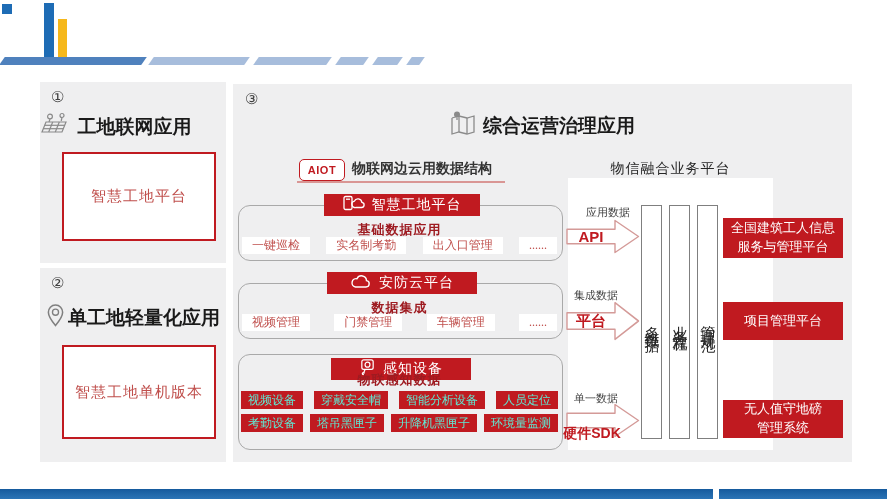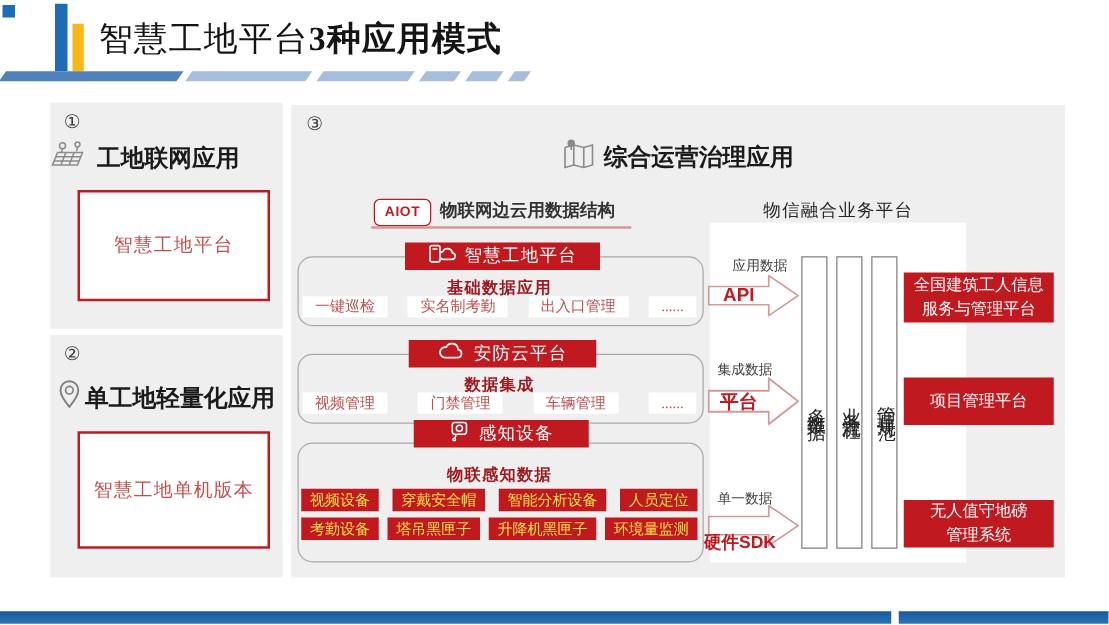--- a/index.html
+++ b/index.html
@@ -38,21 +38,21 @@
 
   .container-box{border:1.3px solid #a9a9a9;border-radius:12px;}
   .block-header{height:22px;background:var(--brand_red);color:#fff;display:flex;align-items:center;
                 justify-content:center;gap:7px;font-size:14px;font-family:"Liberation Serif",serif;
                 letter-spacing:1px;}
   .block-subtitle{font-size:13px;font-weight:700;color:var(--dark_red);text-align:center;
                   font-family:Liberation Serif, serif;letter-spacing:1px;}
   .item-row{display:flex;justify-content:space-between;align-items:center;}
   .item-light{background:#fff;color:var(--muted_red);font-size:12px;line-height:17px;height:17px;
               padding:0 10px;font-family:"Liberation Serif",serif;white-space:nowrap;}
-  .item-solid{background:var(--brand_red);color:#fde047;font-size:12px;line-height:18px;height:18px;
+  .item-solid{background:var(--brand_red);color:#5eead4;font-size:12px;line-height:18px;height:18px;
               padding:0 7px;font-family:Liberation Serif, serif;white-space:nowrap;}
 
   .arrow-caption{font-size:11px;color:#3f3f3f;font-family:"Liberation Serif",serif;white-space:nowrap;}
   .arrow-label{display:flex;align-items:center;justify-content:center;font-weight:700;
                color:var(--brand_red);white-space:nowrap;}
 
   .pillar{width:19px;height:232px;top:205px;background:#fff;border:1.2px solid #7f7f7f;
           display:flex;align-items:center;justify-content:center;}
   .pillar span{writing-mode:vertical-rl;font-size:15px;letter-spacing:4px;color:#262626;
                font-family:"Liberation Serif",serif;}
@@ -65,21 +65,20 @@
   .bottom-bar{top:489px;height:10px;background:linear-gradient(180deg,var(--bottom_bar_top) 0%,var(--bottom_bar_bottom) 100%);}
 </style>
 </head>
 <body>
 
 <div class="slide">
 
   <div class="abs corner-square"></div>
   <div class="abs title-bar-blue"></div>
   <div class="abs title-bar-yellow"></div>
-  <div class="abs page-title"><span>智慧工地平台</span><span class="bold">3种应用模式</span></div>
   <div class="abs hr-seg dark" style="left:2px;width:142px;"></div>
   <div class="abs hr-seg" style="left:151px;width:96px;"></div>
   <div class="abs hr-seg" style="left:256px;width:73px;"></div>
   <div class="abs hr-seg" style="left:338px;width:28px;"></div>
   <div class="abs hr-seg" style="left:375px;width:25px;"></div>
   <div class="abs hr-seg" style="left:409px;width:13px;"></div>
 
   <div class="abs panel" style="left:40px;top:82px;width:186px;height:181px;"></div>
   <div class="abs circled-num" style="left:51px;top:88px;">①</div>
   <div class="abs panel-heading" style="left:40px;top:112px;width:150px;">
@@ -167,21 +166,21 @@
   </div>
   <div class="abs block-subtitle" style="left:238px;top:299px;width:323px;">数据集成</div>
   <div class="abs item-row" style="left:242px;top:314px;width:315px;">
     <span class="item-light">视频管理</span>
     <span class="item-light">门禁管理</span>
     <span class="item-light">车辆管理</span>
     <span class="item-light">......</span>
   </div>
 
   <div class="abs container-box" style="left:238px;top:354px;width:323px;height:94px;"></div>
-  <div class="abs block-header" style="left:331px;top:336px;width:140px;">
+  <div class="abs block-header" style="left:331px;top:358px;width:140px;">
     <span><svg width="17" height="18" viewBox="0 0 18 18">
           <g fill="none" stroke="#fff" stroke-width="1.3">
             <rect x="3" y="1.5" width="12" height="10" rx="2"></rect>
             <circle cx="9" cy="6.5" r="2.6"></circle>
             <line x1="6.5" y1="11.5" x2="5" y2="15"></line>
             <circle cx="4.6" cy="16" r="1.1"></circle>
           </g>
         </svg></span>
     <span>感知设备</span>
   </div>

